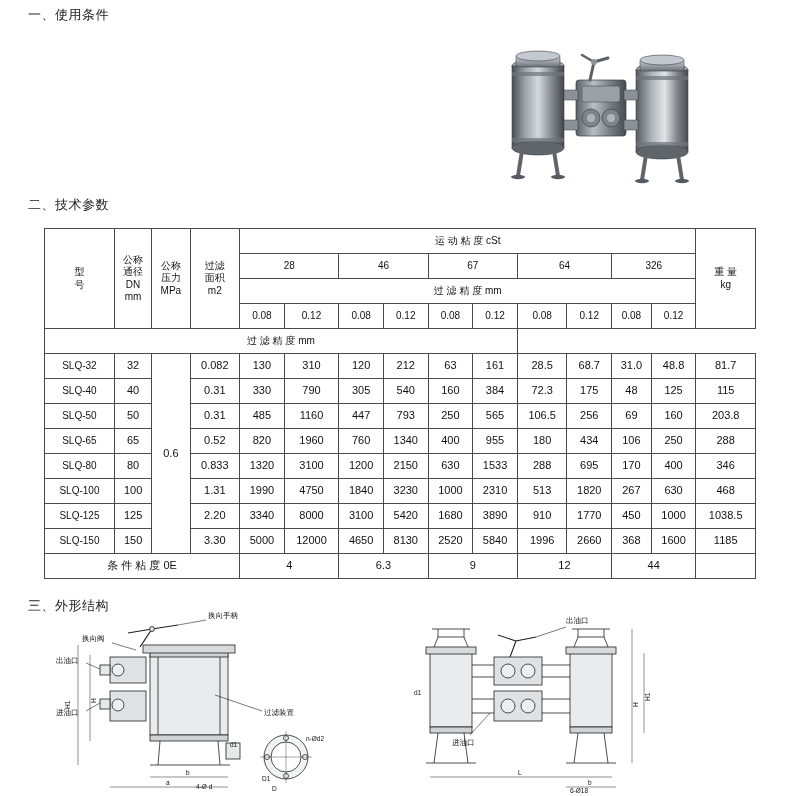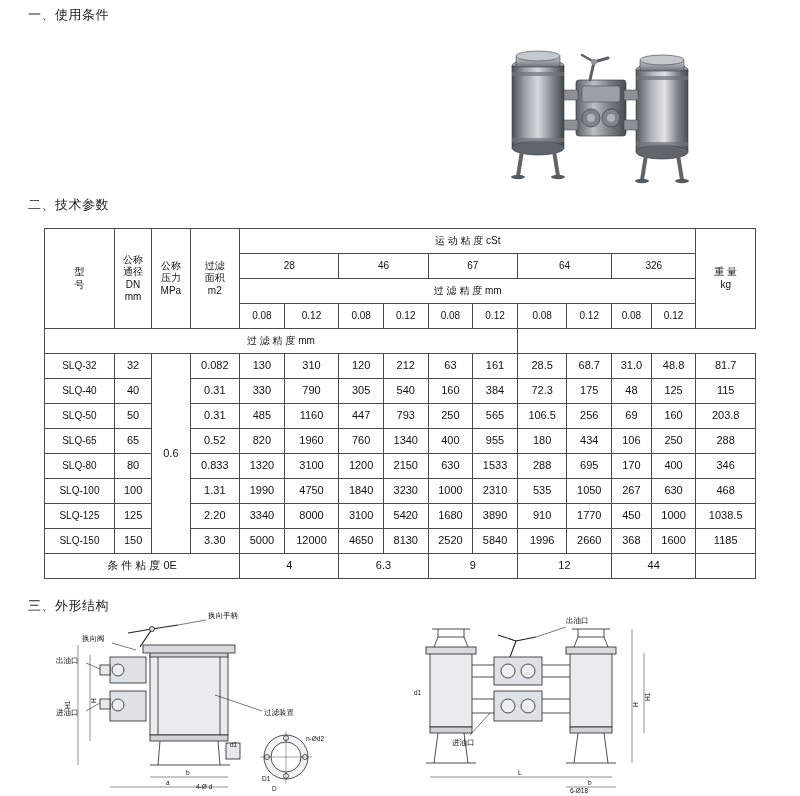--- a/index.html
+++ b/index.html
@@ -281,22 +281,22 @@
           <tr class="rowh">
             <td class="model">SLQ-100</td>
             <td>100</td>
             <td>1.31</td>
             <td>1990</td>
             <td>4750</td>
             <td>1840</td>
             <td>3230</td>
             <td>1000</td>
             <td>2310</td>
-            <td>535</td>
-            <td>1050</td>
+            <td>513</td>
+            <td>1820</td>
             <td>267</td>
             <td>630</td>
             <td>468</td>
           </tr>
           <tr class="rowh">
             <td class="model">SLQ-125</td>
             <td>125</td>
             <td>2.20</td>
             <td>3340</td>
             <td>8000</td>

